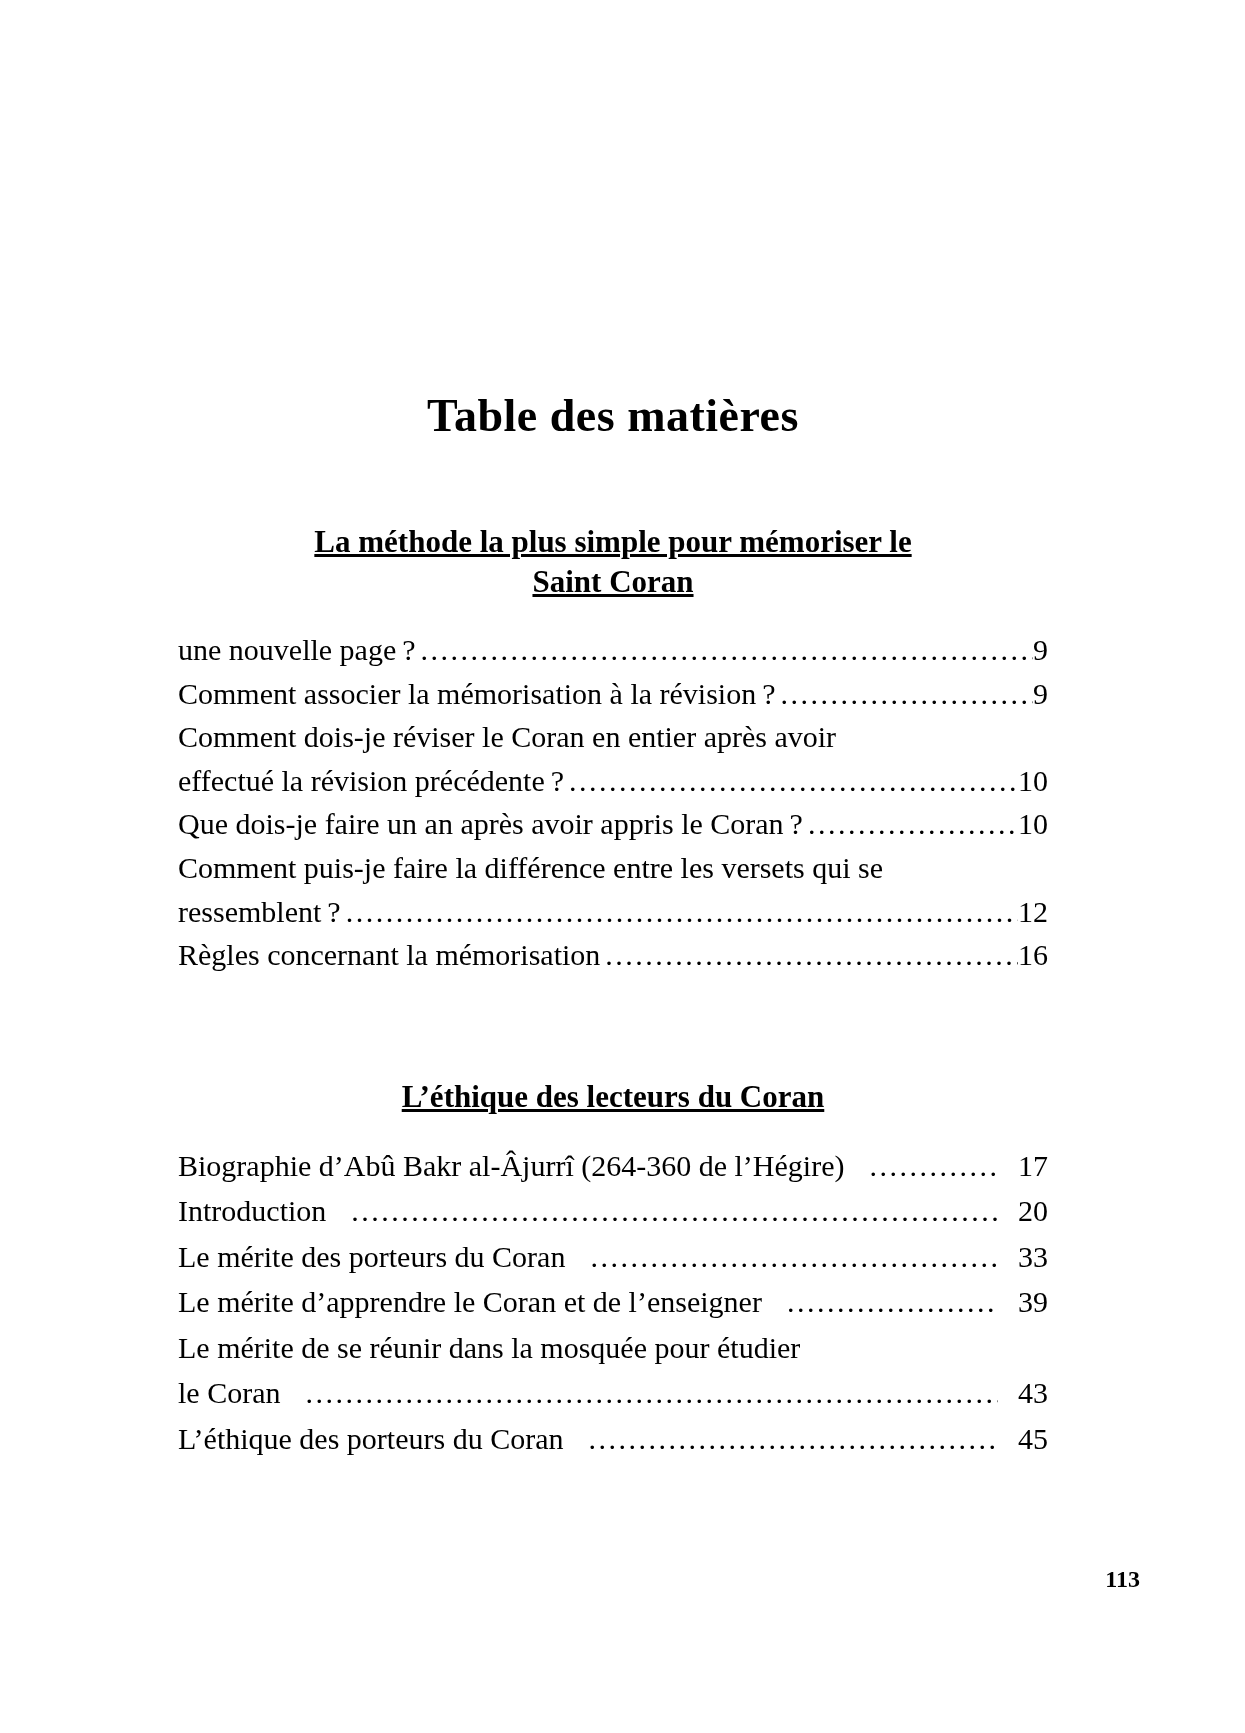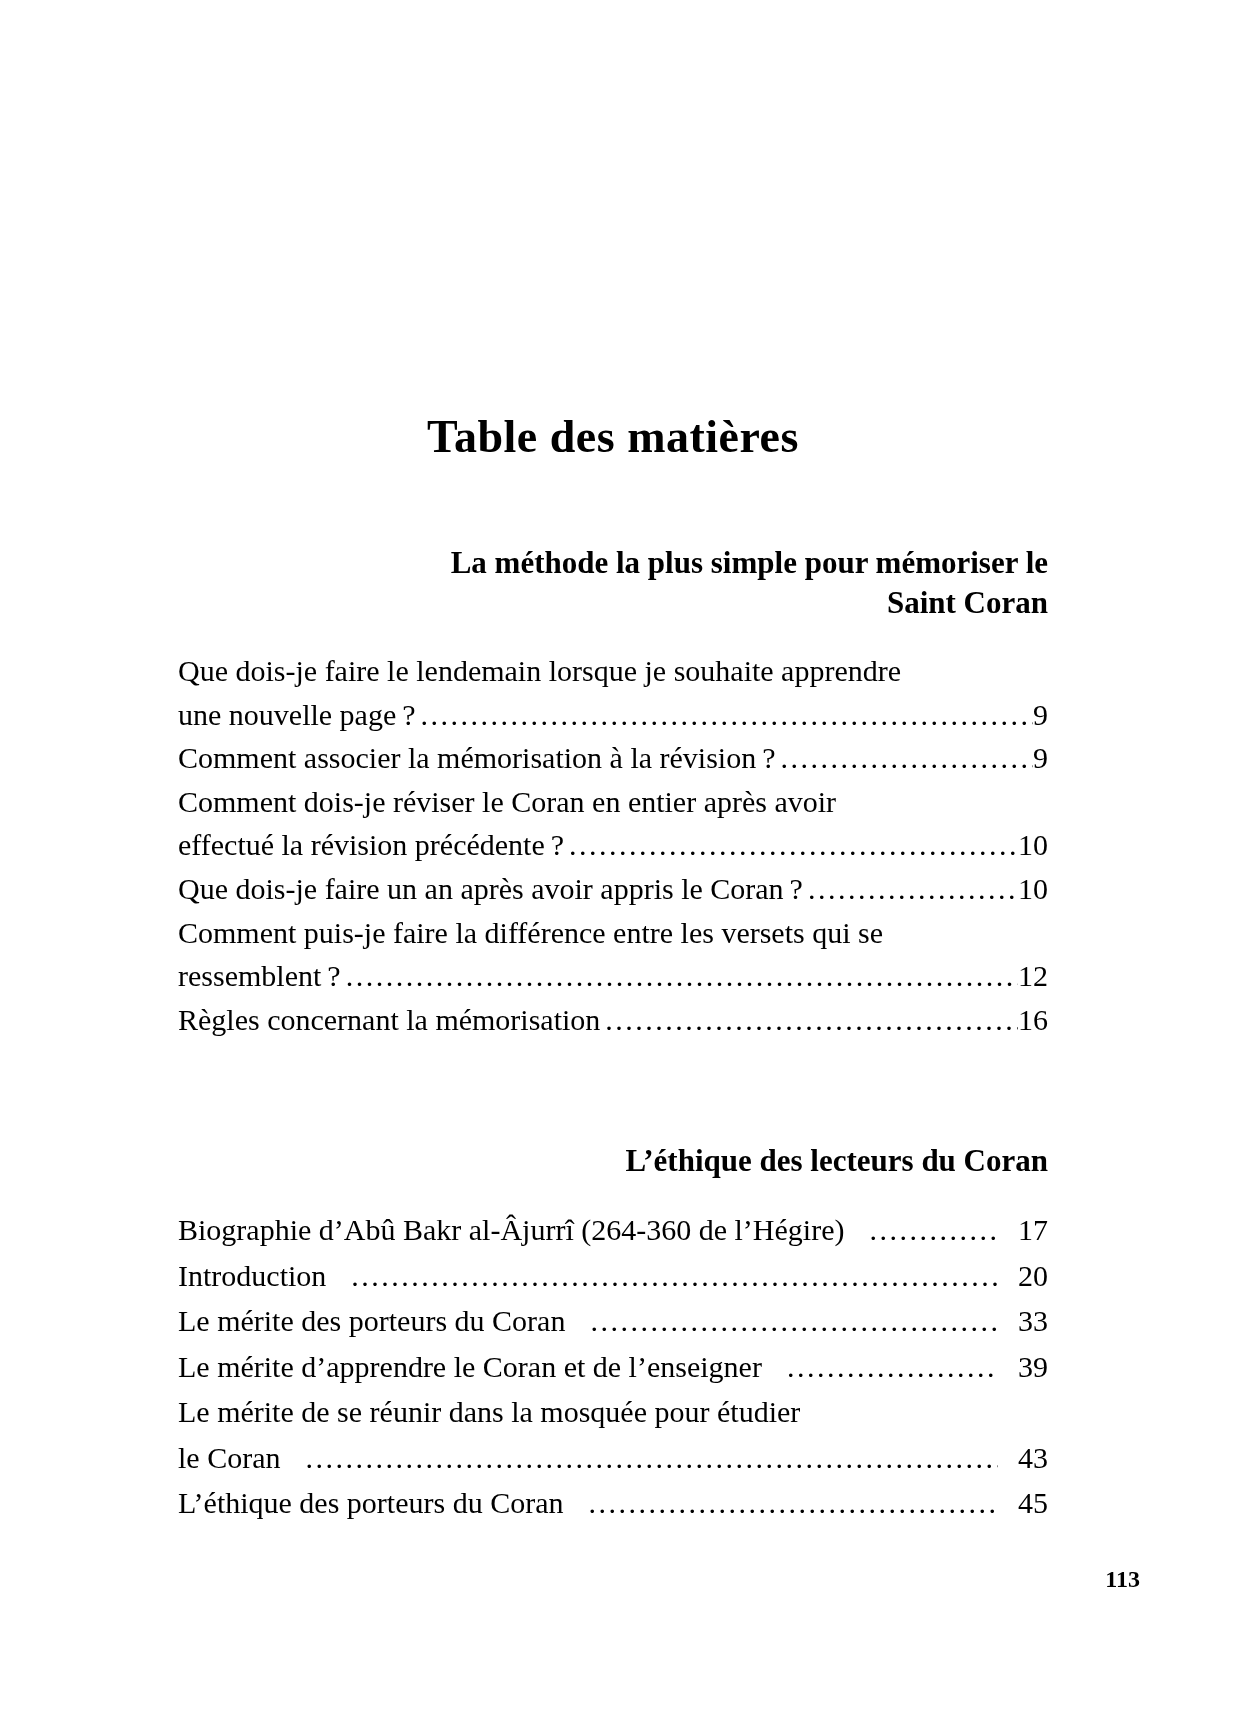--- a/index.html
+++ b/index.html
@@ -14,34 +14,34 @@
     background: #ffffff;
     color: #000000;
     font-family: "Liberation Serif", "DejaVu Serif", serif;
     overflow: hidden;
   }
   .content {
     position: absolute;
     left: 178px;
     top: 0;
     width: 870px;
-    margin-top: 21px;
   }
   .title {
     margin: 388px 0 0 0;
     font-size: 46px;
     font-weight: bold;
     line-height: 56px;
     text-align: center;
     letter-spacing: 0.5px;
   }
   .toc-section .section-heading {
     margin-top: 78px;
     margin-bottom: 26px;
-    text-align: right;
+    text-align: center;
+    text-decoration: underline;
   }
   .toc-section + .toc-section {
     margin-top: 100px;
   }
   .toc-section + .toc-section .section-heading {
     margin-top: 0;
   }
   .heading-line {
     font-size: 31px;
     font-weight: bold;
@@ -90,21 +90,20 @@
   <div class="content">
     <h1 class="title">Table des matières</h1>
     <div id="sections">
         <div class="toc-section">
           <div class="section-heading">
             <div class="heading-line">La méthode la plus simple pour mémoriser le</div>
             <div class="heading-line">Saint Coran</div>
           </div>
           <div class="toc-list">
             <div class="toc-entry">
-              <div class="toc-line"><span class="entry-text">Que dois-je faire le lendemain lorsque je souhaite apprendre</span></div>
               <div class="toc-line last">
                 <span class="entry-text">une nouvelle page ?</span>
                 <span class="leader">................................................................................................................................................................</span>
                 <span class="pagenum">9</span>
               </div>
             </div>
             <div class="toc-entry">
               <div class="toc-line last">
                 <span class="entry-text">Comment associer la mémorisation à la révision ?</span>
                 <span class="leader">................................................................................................................................................................</span>

